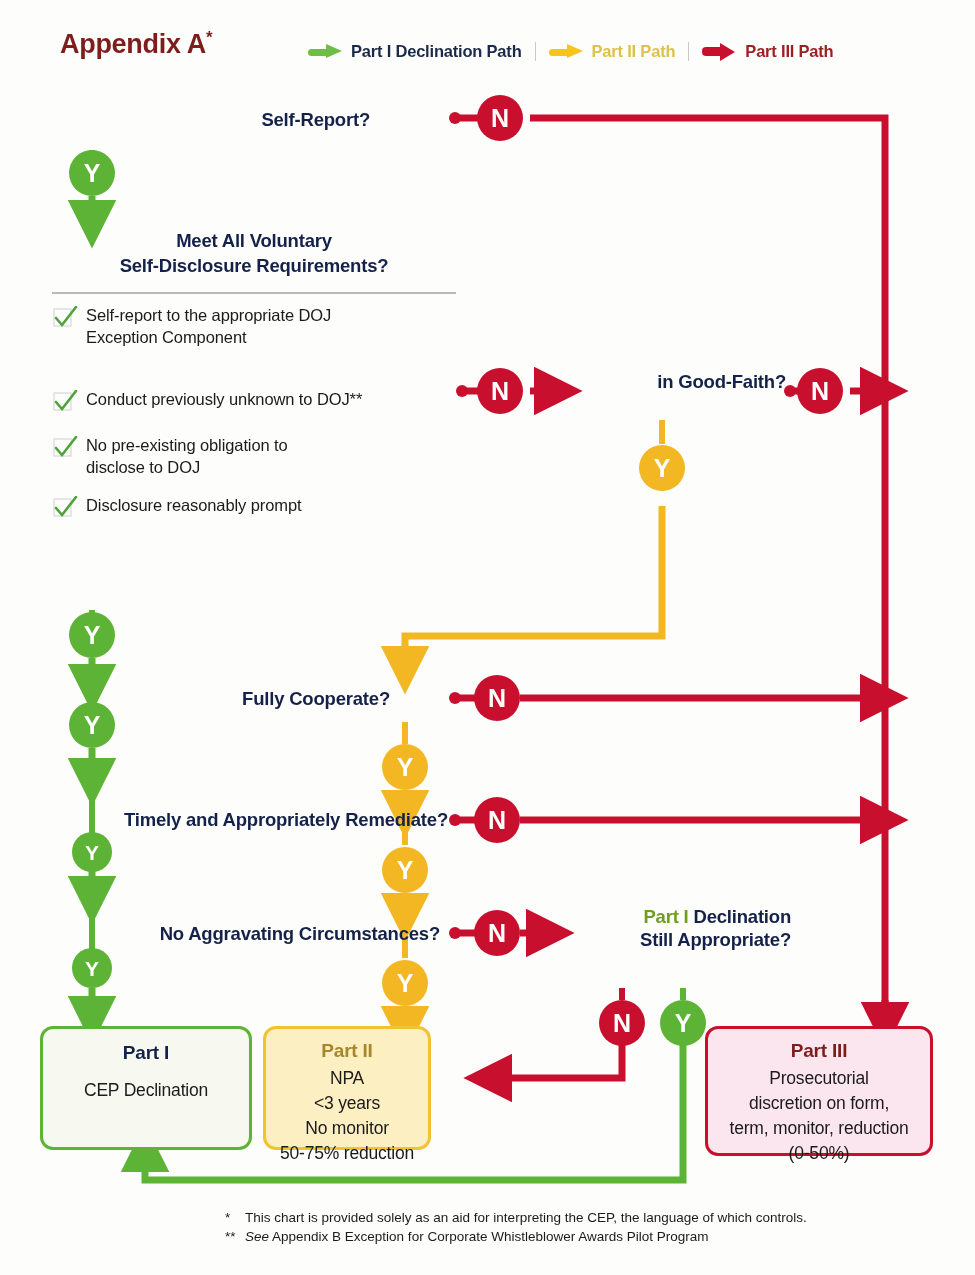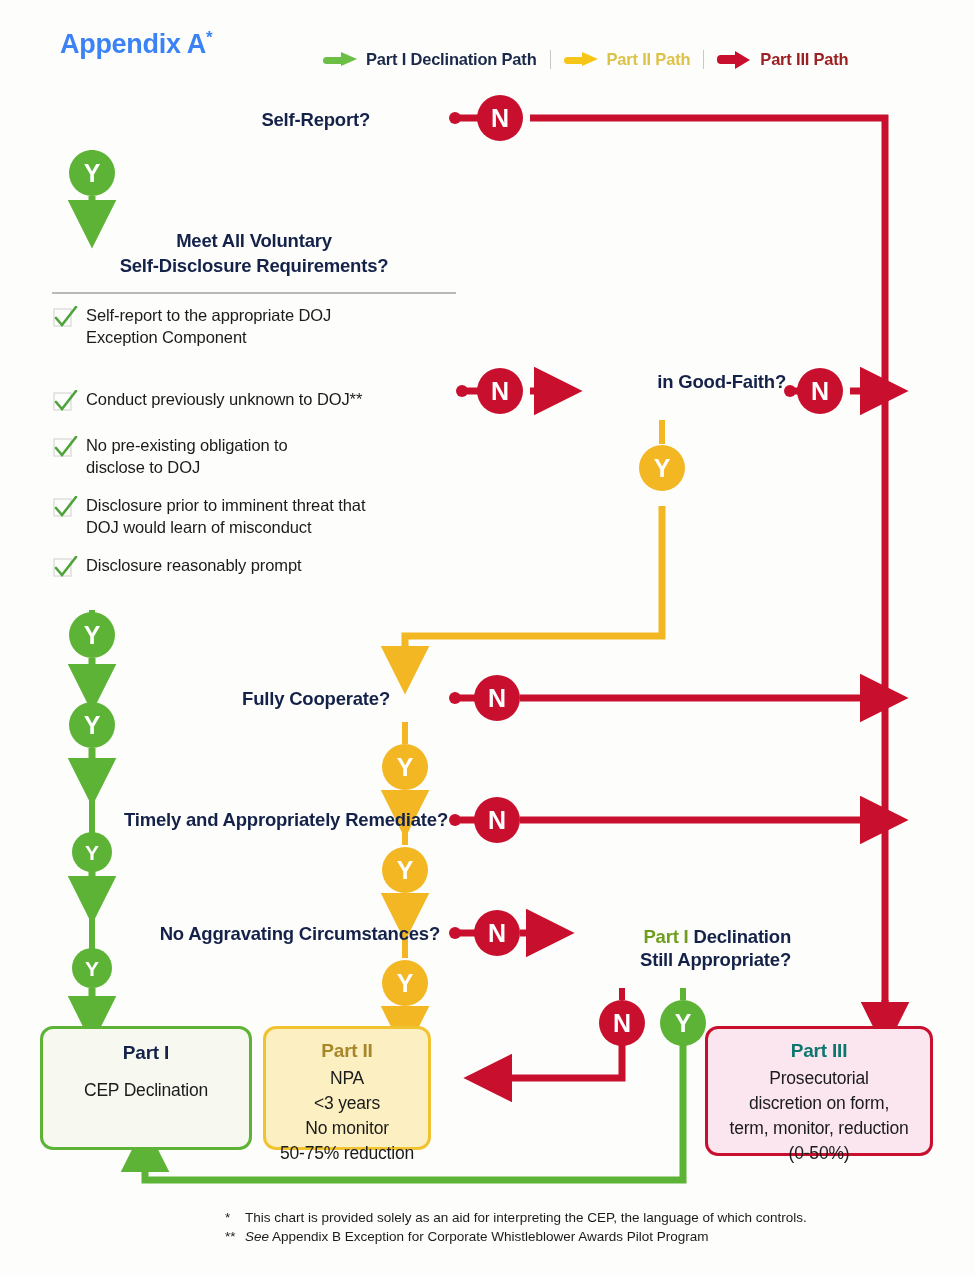--- a/index.html
+++ b/index.html
@@ -9,25 +9,25 @@
     font-family:"Liberation Sans",sans-serif;
     position:relative;
     overflow:hidden;
   }
   #stage{position:absolute;left:0;top:0;width:975px;height:1275px;}
   #edges{position:absolute;left:0;top:0;width:975px;height:1275px;}
 
   
   .appendix-title{
     position:absolute;left:60px;top:28px;
-    font-size:27px;font-weight:bold;color:#3b82f6;
+    font-size:27px;font-weight:bold;color:#7f1d1d;
     letter-spacing:-0.3px;
   }
   .appendix-title sup{font-size:17px;}
-  .legend{position:absolute;left:310px;top:42px;display:flex;align-items:center;gap:0;margin-top:8px;}
+  .legend{position:absolute;left:295px;top:42px;display:flex;align-items:center;gap:0;}
   .legend-item{display:flex;align-items:center;gap:9px;padding:0 13px;}
   .legend-sep{width:1px;height:19px;background:#c9c9c9;}
   .legend-label{font-size:16.5px;font-weight:600;letter-spacing:-0.2px;}
   .lg1 .legend-label{color:#1b2a4a;}
   .lg2 .legend-label{color:#ddc24a;}
   .lg3 .legend-label{color:#9d2022;}
   .arrowglyph{width:34px;height:15px;position:relative;display:inline-block;}
   .arrowglyph .shaft{position:absolute;left:0;top:4.5px;width:22px;height:7px;border-radius:4px;}
   .arrowglyph .head{position:absolute;left:18px;top:0;width:0;height:0;
     border-top:7.5px solid transparent;border-bottom:7.5px solid transparent;border-left:16px solid;}
@@ -75,21 +75,21 @@
     text-align:center;box-sizing:border-box;z-index:4;
     display:flex;flex-direction:column;align-items:center;
   }
   .obox .otitle{font-weight:bold;font-size:19px;margin-bottom:4px;letter-spacing:-0.2px;}
   .obox .oline{font-size:17.5px;line-height:25px;color:#1b1b1b;letter-spacing:-0.2px;}
   .box-part1{border-color:#5cb335;background:#f7f9f1;}
   .box-part1 .otitle{color:#14224a;}
   .box-part2{border-color:#f2c331;background:#fcefc2;}
   .box-part2 .otitle{color:#a8862a;}
   .box-part3{border-color:#c8102e;background:#fbe6ef;}
-  .box-part3 .otitle{color:#0f766e;}
+  .box-part3 .otitle{color:#7f1d1d;}
 
   
   .footnotes{position:absolute;left:225px;top:1208px;width:740px;}
   .fn{font-size:13.5px;line-height:19px;color:#1b1b1b;display:flex;}
   .fn .mark{flex:0 0 20px;}
   .fn em{font-style:italic;}
 </style>
 </head>
 <body>
 
@@ -236,46 +236,34 @@
       </div>
     </div>
     <div class="cl-item">
       <div class="cl-check">
         <svg width="26" height="24" viewBox="0 0 26 24">
             <rect x="2" y="3" width="17" height="17" fill="none" stroke="#d8d8d8" stroke-width="1.2"></rect>
             <path d="M4,12 L10,19 L24,1" fill="none" stroke="#4ea33a" stroke-width="2.6" stroke-linecap="round"></path>
           </svg>
       </div>
       <div class="cl-text">
-        <div>Disclosure prior to imminent threat that</div>
-        <div>DOJ would learn of misconduct</div>
-      </div>
-    </div>
-    <div class="cl-item">
-      <div class="cl-check">
-        <svg width="26" height="24" viewBox="0 0 26 24">
-            <rect x="2" y="3" width="17" height="17" fill="none" stroke="#d8d8d8" stroke-width="1.2"></rect>
-            <path d="M4,12 L10,19 L24,1" fill="none" stroke="#4ea33a" stroke-width="2.6" stroke-linecap="round"></path>
-          </svg>
-      </div>
-      <div class="cl-text">
         <div>Disclosure reasonably prompt</div>
       </div>
     </div>
   </div>
 
   <div class="qlabel multi" style="left:566px;top:370px;width:220px;">
     <div>in Good-Faith?</div>
   </div>
 
   <div class="qlabel" style="left:160px;top:687px;width:230px;">Fully Cooperate?</div>
   <div class="qlabel" style="left:60px;top:922px;width:380px;">No Aggravating Circumstances?</div>
   <div class="qlabel" style="left:8px;top:808px;width:440px;">Timely and Appropriately Remediate?</div>
 
-  <div class="qlabel multi" style="left:563px;top:905px;width:228px;margin-top:20px;">
+  <div class="qlabel multi" style="left:563px;top:905px;width:228px;">
     <div><span style="color:#6f9e1f">Part I</span><span> Declination</span></div>
     <div>Still Appropriate?</div>
   </div>
 
   <div class="node green" style="left:69px;top:150px;">Y</div>
   <div class="node green" style="left:69px;top:612px;">Y</div>
   <div class="node green" style="left:69px;top:702px;">Y</div>
   <div class="node green sm" style="left:72px;top:832px;">Y</div>
   <div class="node green sm" style="left:72px;top:948px;">Y</div>
 

